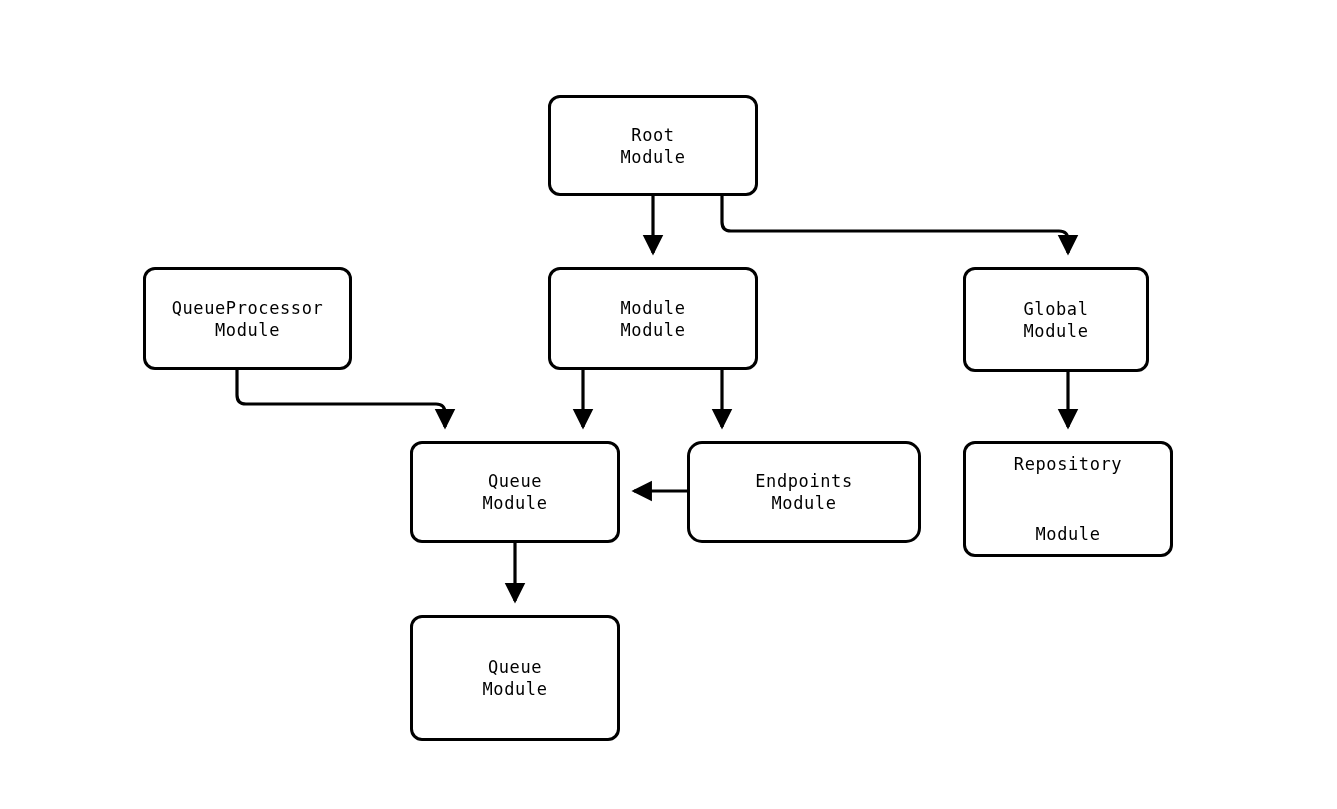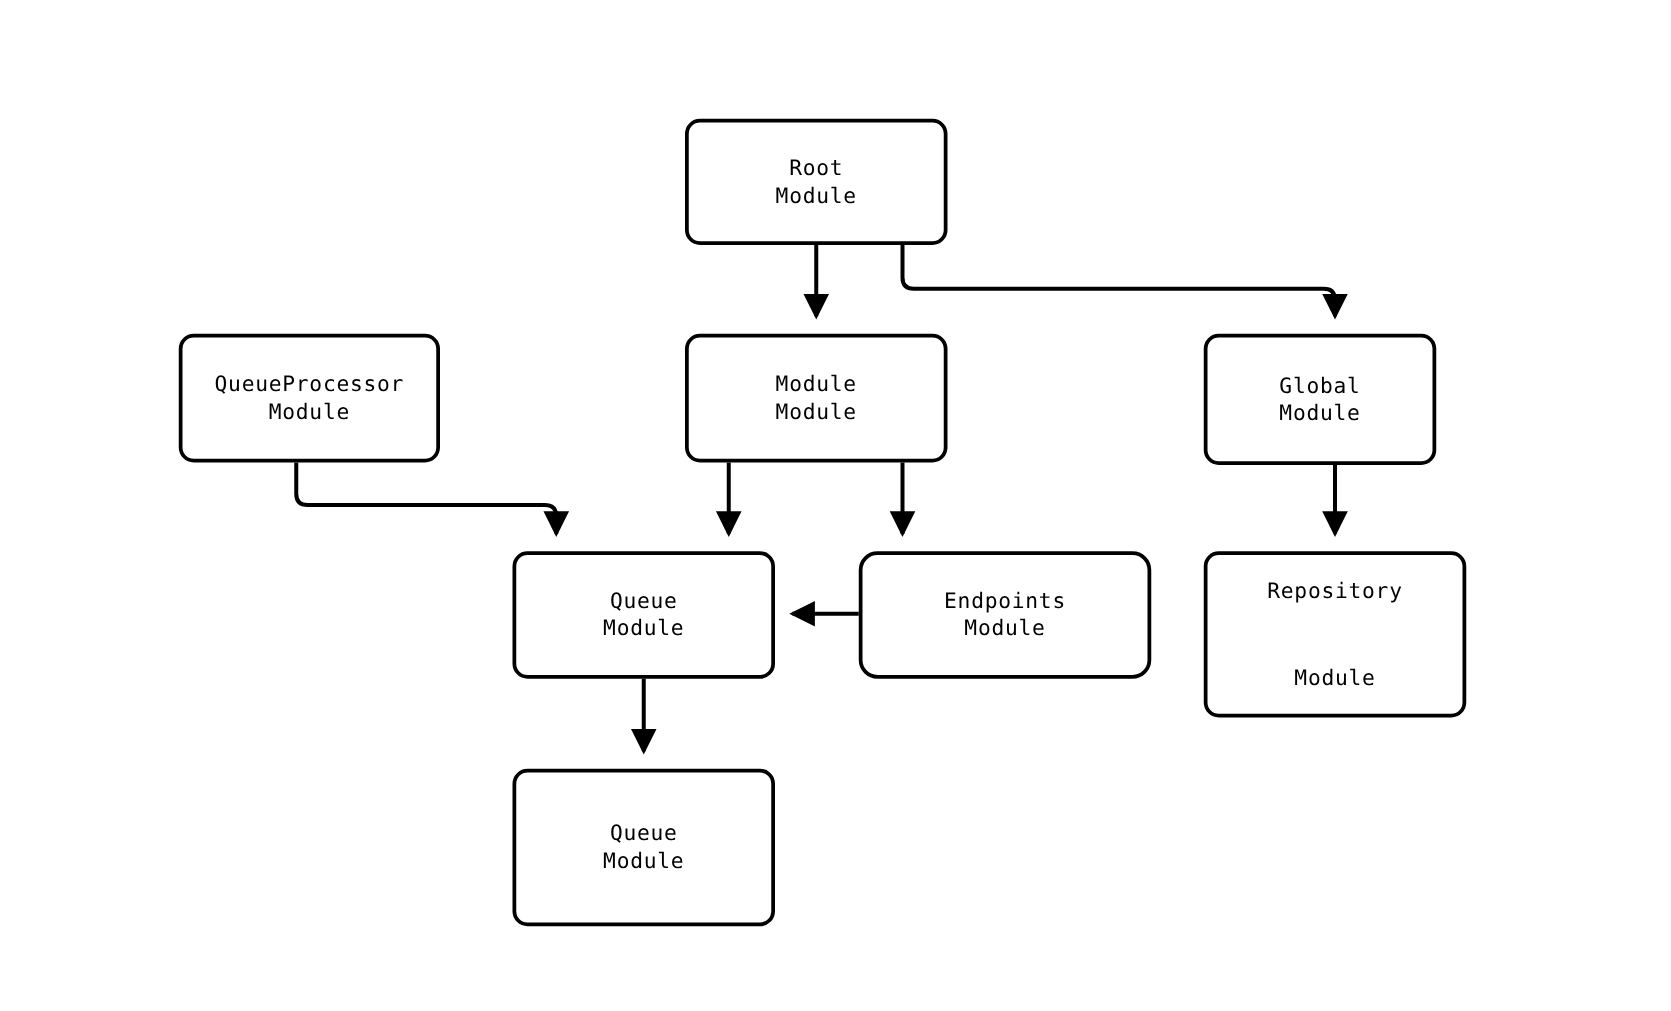--- a/index.html
+++ b/index.html
@@ -106,21 +106,21 @@
   <div class="node-box" style="left:410px; top:441px; width:210px; height:102px;">
     <span class="node-line">Queue</span>
     <span class="node-line">Module</span>
   </div>
 
   <div class="node-box" style="left:687px; top:441px; width:234px; height:102px;border-radius:15px;">
     <span class="node-line">Endpoints</span>
     <span class="node-line">Module</span>
   </div>
 
-  <div class="node-box" style="left:963px; top:441px; width:210px; height:133px;gap:48px;">
+  <div class="node-box" style="left:963px; top:441px; width:210px; height:116px;gap:48px;">
     <span class="node-line">Repository</span>
     <span class="node-line">Module</span>
   </div>
 
   <div class="node-box" style="left:410px; top:615px; width:210px; height:126px;">
     <span class="node-line">Queue</span>
     <span class="node-line">Module</span>
   </div>
 
 </div>

